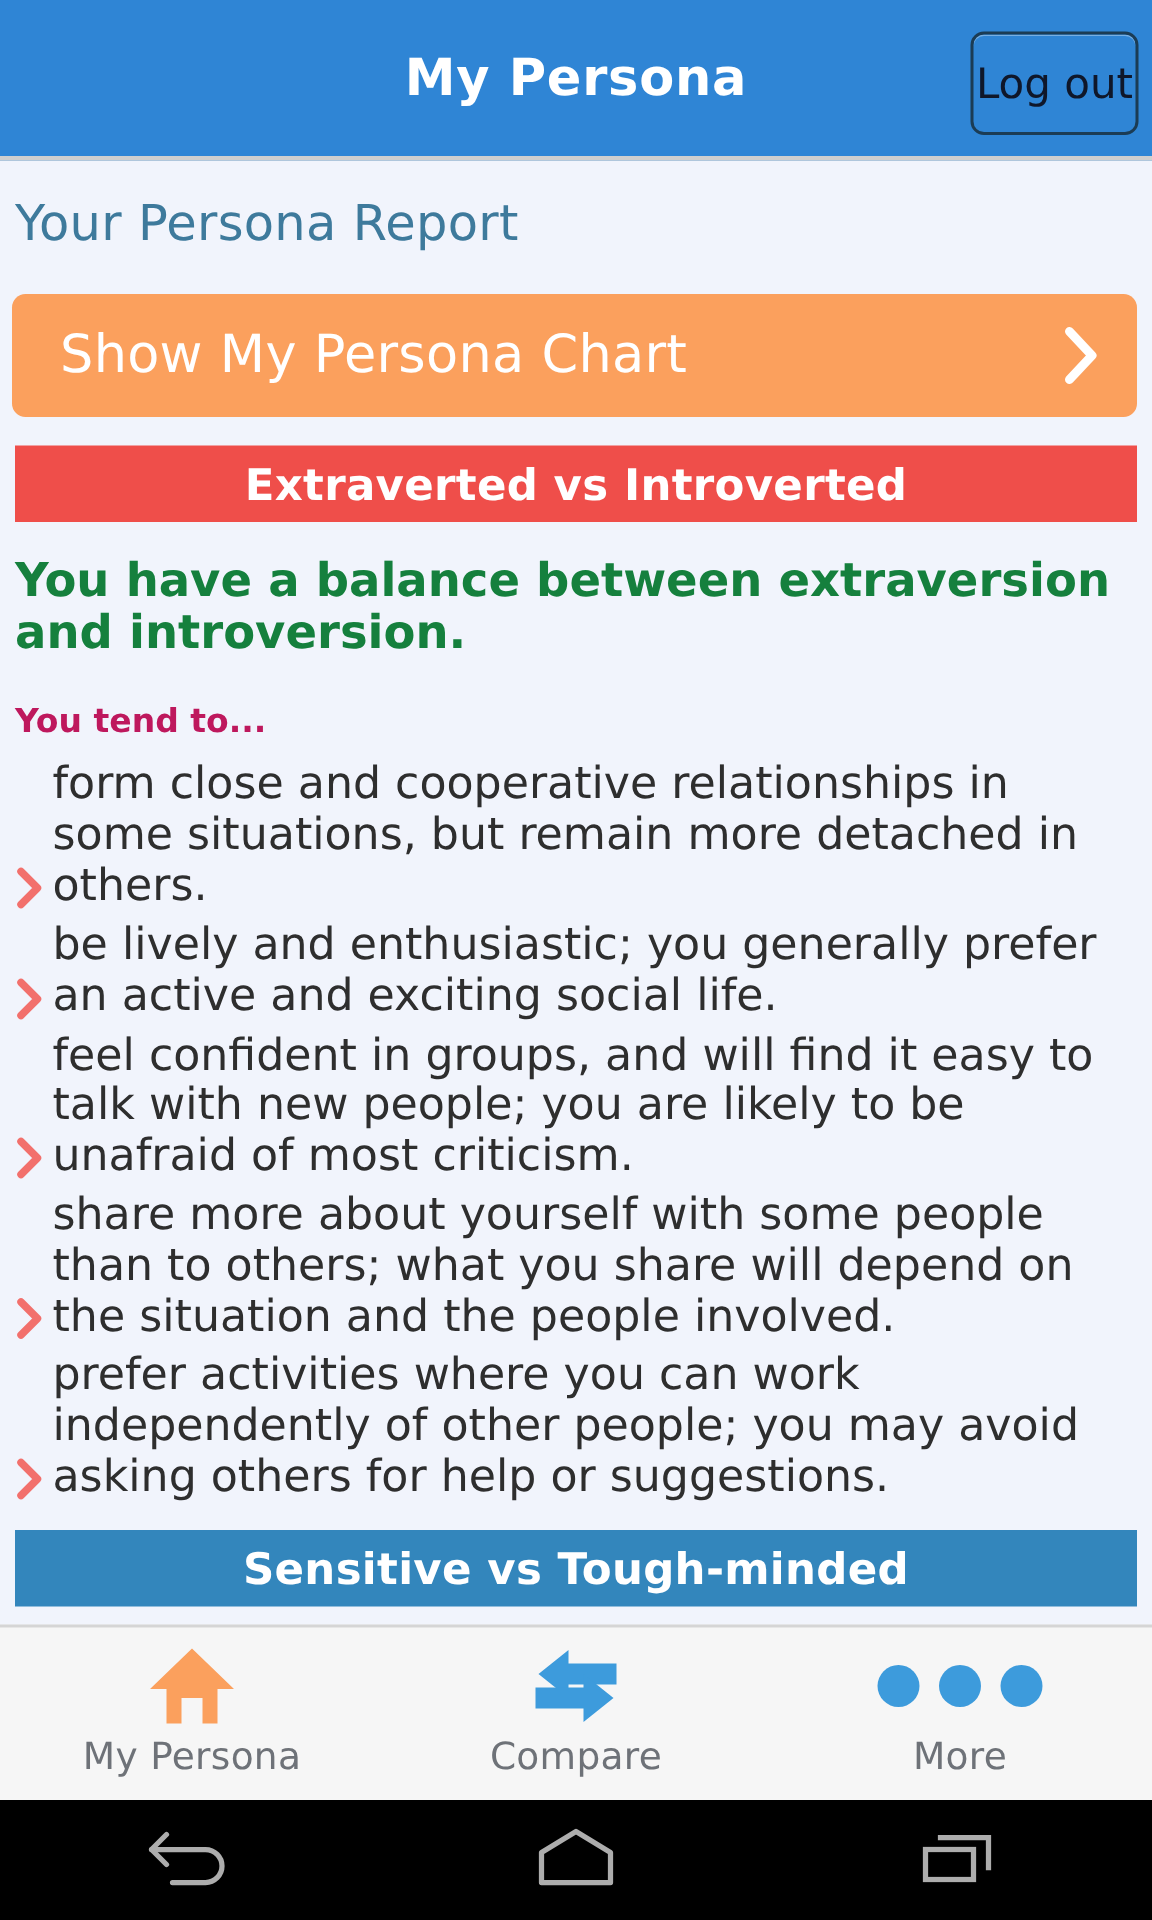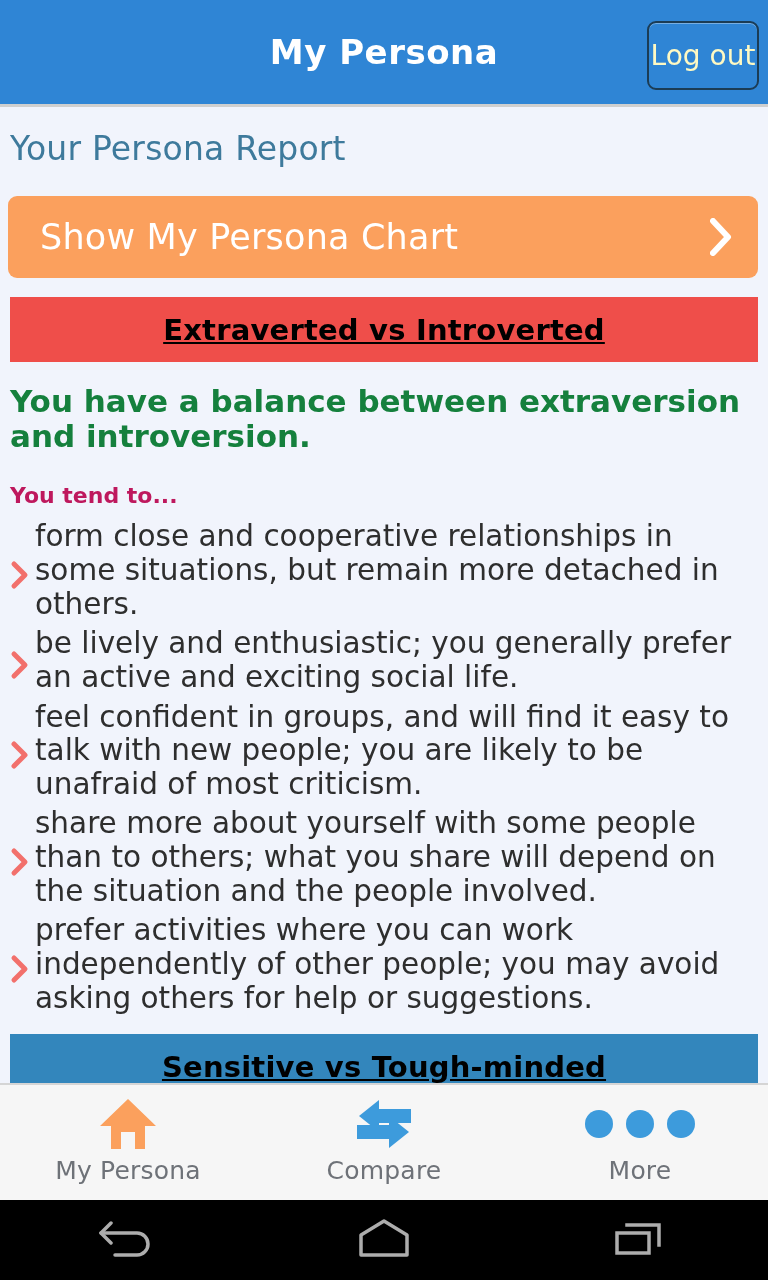--- a/index.html
+++ b/index.html
@@ -28,21 +28,21 @@
   .appbar-title {
     font-size:34px; font-weight:bold; color:#FFFFFF;
     letter-spacing:0.5px;
   }
   .logout-btn {
     position:absolute; right:9px; top:21px;
     width:112px; height:69px;
     border-radius:9px;
     border:2px solid #1B3C55;
     background:linear-gradient(to bottom, #5C8FB3 0%, #3E7losing 0%, #3E7695 45%, #2B5B7B 55%, #20465F 100%);
-    color:#fef9c3; font-size:28px;
+    color:#0f172a; font-size:28px;
     display:flex; align-items:center; justify-content:center;
     box-shadow:inset 0 1px 0 rgba(255,255,255,0.35);
   }
 
   
   .content {
     flex:1 1 auto;
     overflow:hidden;
     position:relative;
   }
@@ -66,42 +66,41 @@
     font-size:35px; color:#FFFFFF; letter-spacing:0.2px;
   }
   .chart-btn-chevron {
     position:absolute; right:26px; top:50%;
     transform:translateY(-50%);
     width:22px; height:38px;
   }
 
   .section-header {
     margin:19px 10px 0 10px;
-    height:65px;
-    display:flex; align-items:center; justify-content:center;
-    color:#000000; font-size:29px; font-weight:bold;
+    height:51px;
+    display:flex; align-items:center; justify-content:center;
+    color:#ffffff; font-size:29px; font-weight:bold;
     letter-spacing:0.2px;
-    text-decoration:underline;
   }
   .section-header.red  { background:#EF4E4A; }
   .section-header.blue { background:#3386BC; }
 
   .summary {
     margin:22px 10px 0 10px;
     color:#15803d; font-size:31px; font-weight:bold;
     line-height:1.12;
   }
   .tend-to {
     margin:30px 10px 0 10px;
     color:#be185d; font-size:22px; font-weight:bold;
   }
 
   .bullets { margin:12px 10px 0 8px; }
   .bullet {
-    display:flex; align-items:center;
+    display:flex; align-items:flex-end;
     margin-bottom:6px;
   }
   .bullet-mark {
     flex:0 0 auto;
     width:24px; height:30px;
     margin-top:8px;
   }
   .bullet-text {
     flex:1 1 auto;
     color:#2E2E2E; font-size:29.5px;

